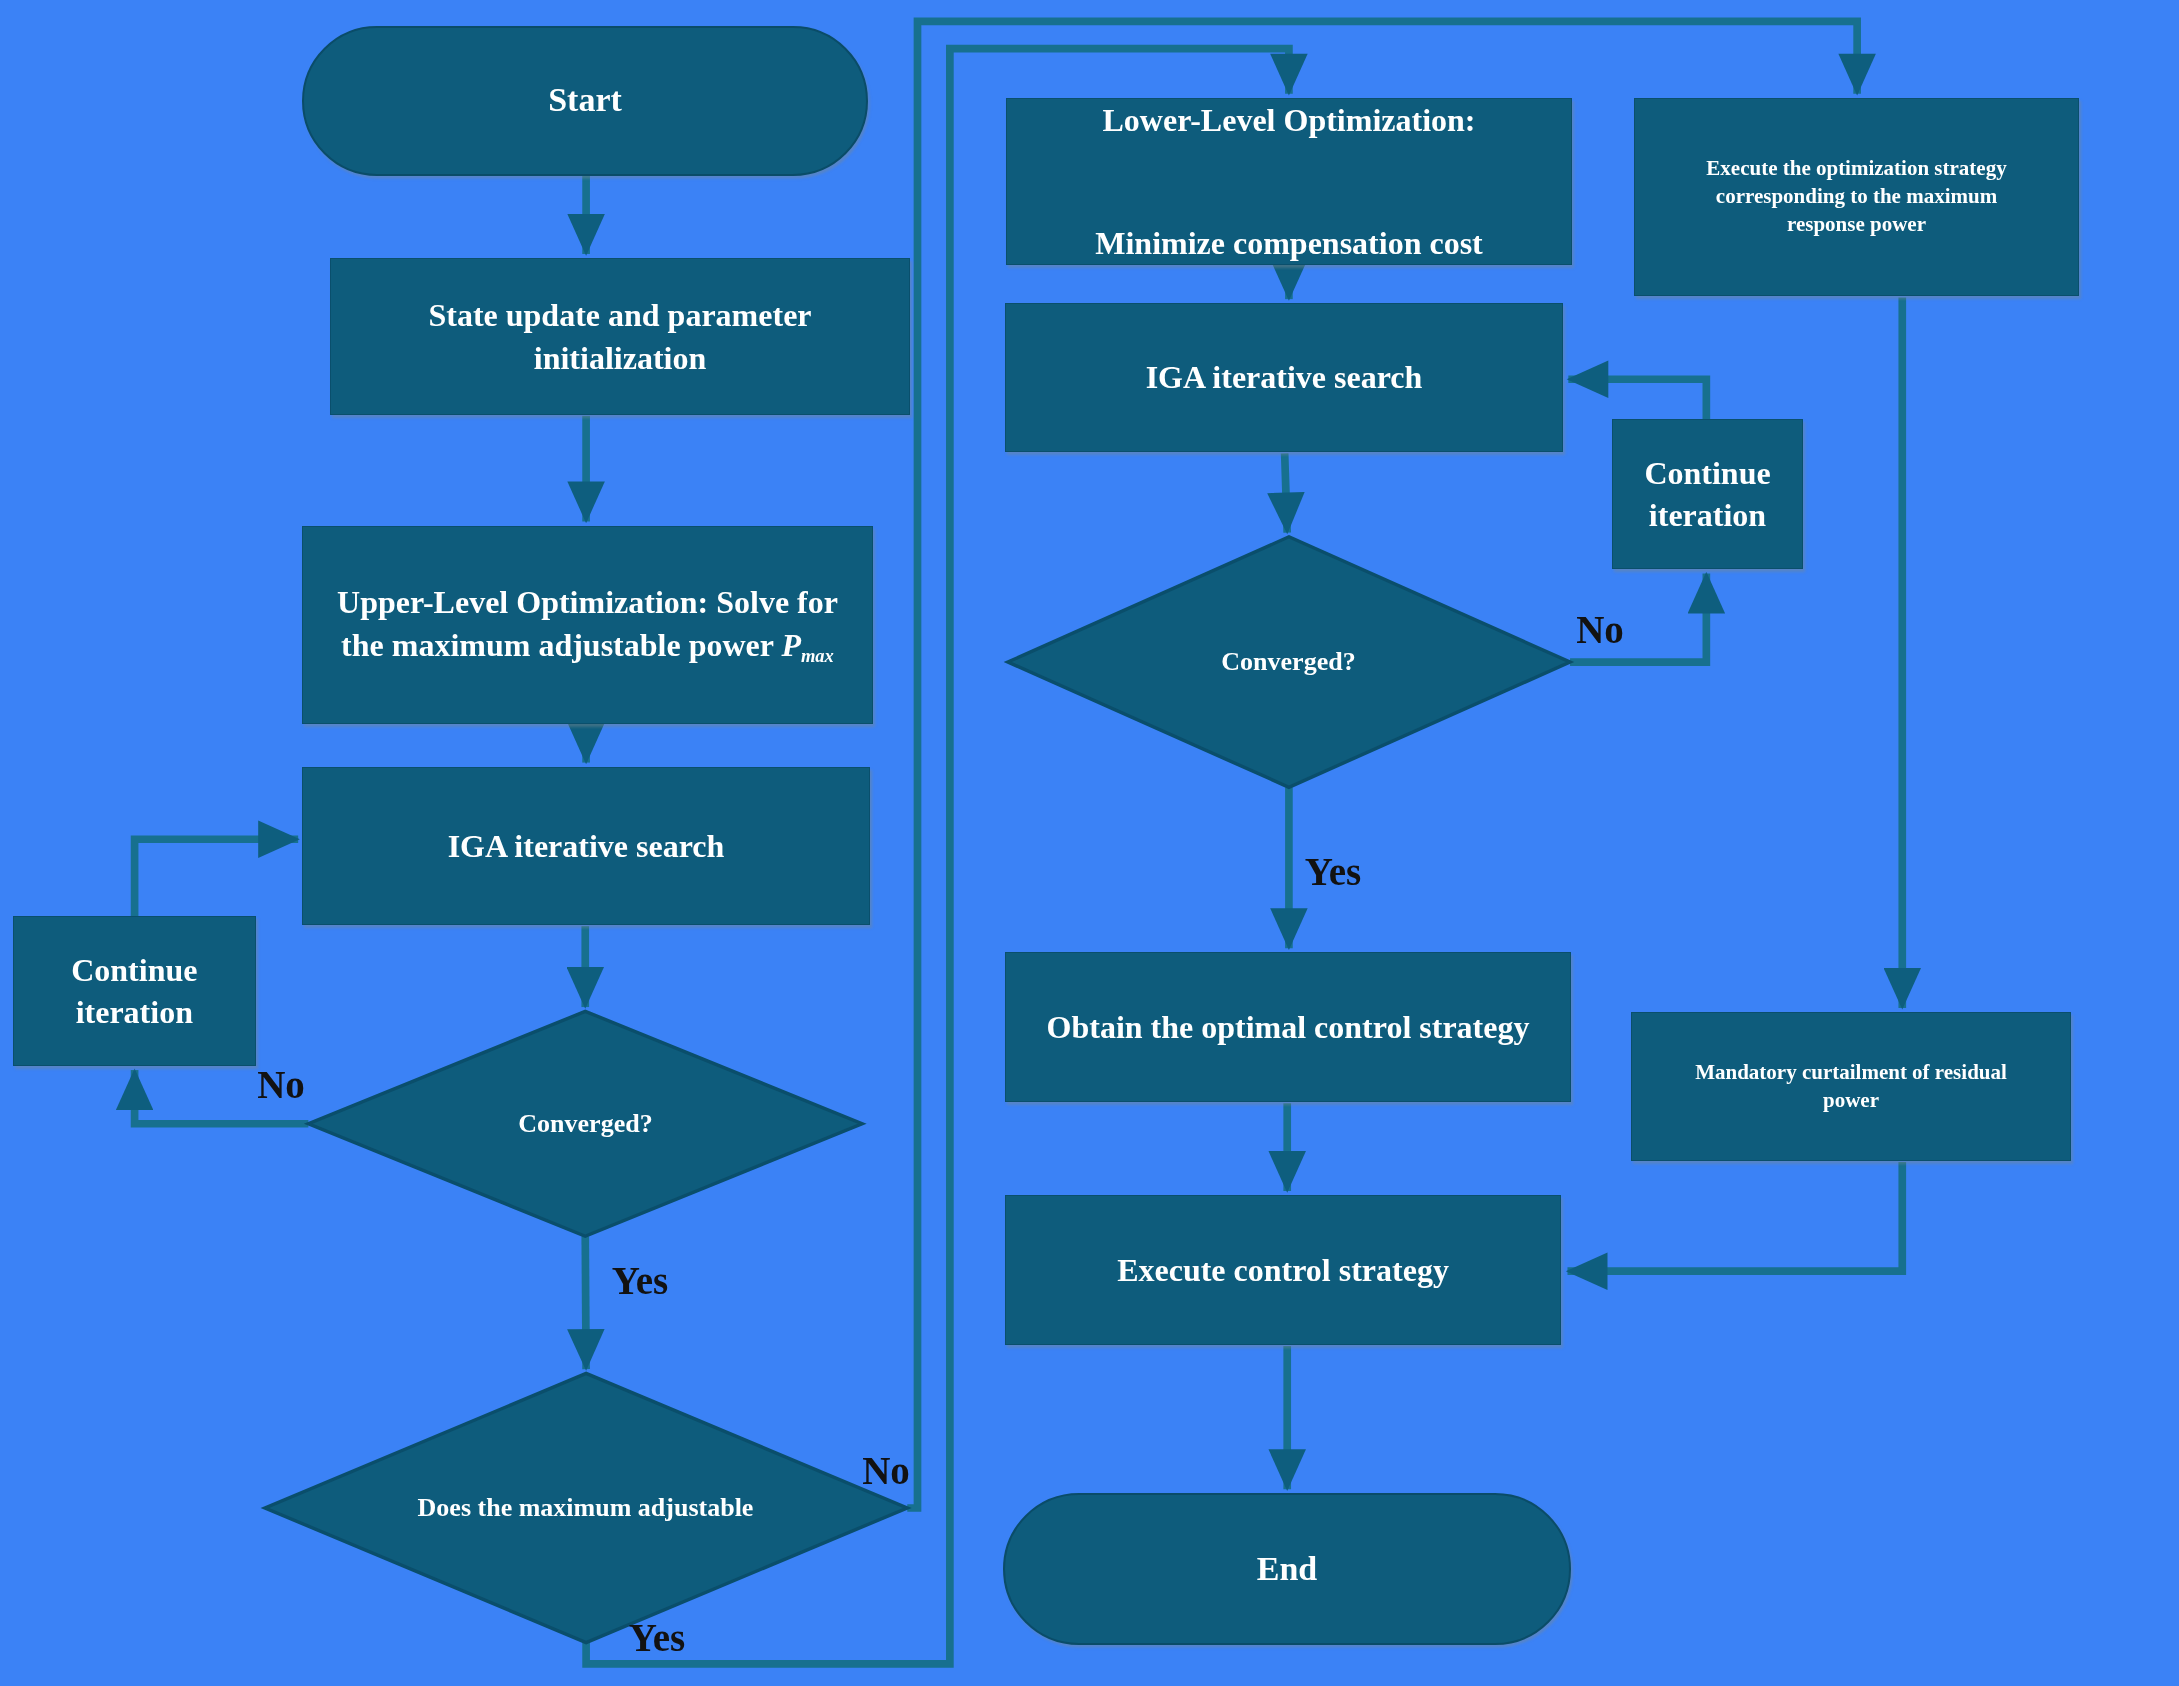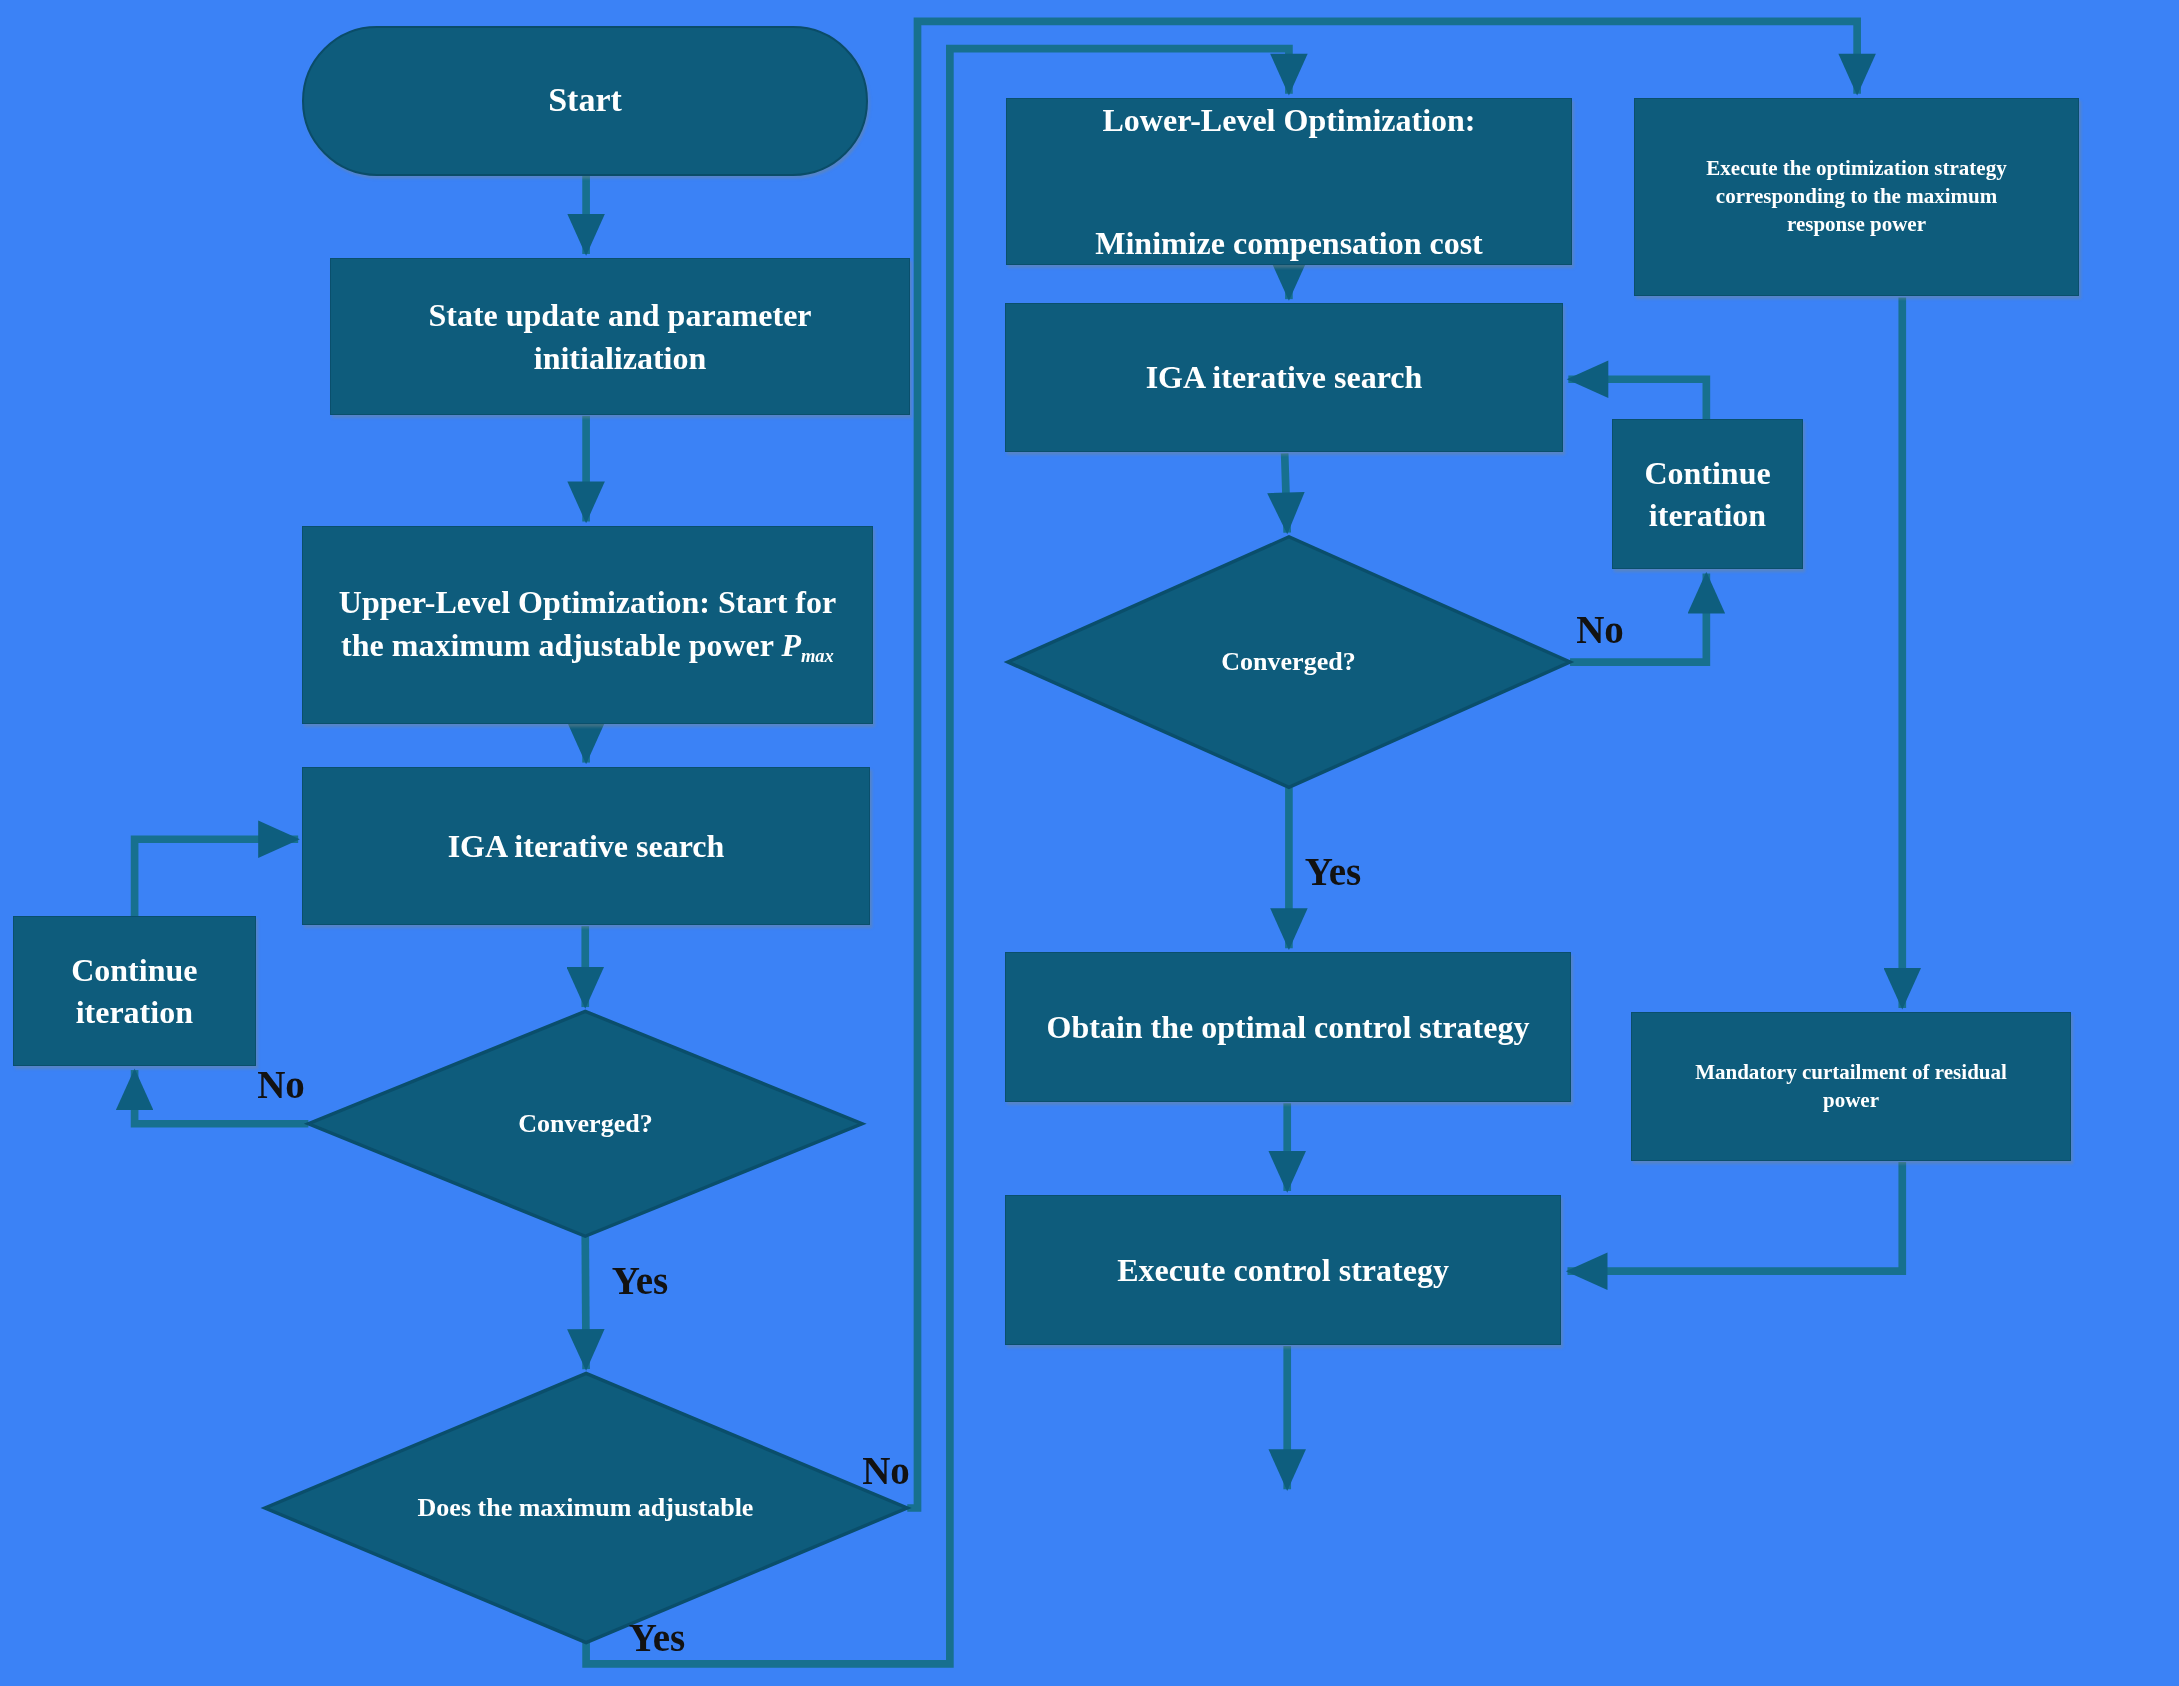--- a/index.html
+++ b/index.html
@@ -83,21 +83,21 @@
   <div class="node pill" style="left:302px;top:25.6px;width:566px;height:150px;">
     <span class="line">Start</span>
   </div>
 
   <div class="node" style="left:302px;top:258px;width:580px;height:157px;margin-left:28px;">
     <span class="line">State update and parameter</span>
     <span class="line">initialization</span>
   </div>
 
   <div class="node" style="left:302px;top:526px;width:571px;height:198px;">
-    <span class="line">Upper-Level Optimization: Start for</span>
+    <span class="line">Upper-Level Optimization: Solve for</span>
     <span class="line"><span>the maximum adjustable power </span><i>P</i><sub class="pm"><i>max</i></sub></span>
   </div>
 
   <div class="node" style="left:302px;top:767px;width:568px;height:158px;">
     <span class="line">IGA iterative search</span>
   </div>
 
   <div class="node" style="left:12.8px;top:916px;width:243px;height:150px;">
     <span class="line">Continue</span>
     <span class="line">iteration</span>
@@ -118,20 +118,23 @@
   </div>
 
   <div class="node" style="left:1005px;top:952px;width:566px;height:150px;">
     <span class="line">Obtain the optimal control strategy</span>
   </div>
 
   <div class="node" style="left:1005px;top:1195px;width:556px;height:150px;">
     <span class="line">Execute control strategy</span>
   </div>
 
+  <div class="node pill" style="left:1003px;top:1493px;width:568px;height:152px;">
+    <span class="line">End</span>
+  </div>
 
   <div class="node small" style="left:1634px;top:98px;width:445px;height:198px;">
     <span class="line">Execute the optimization strategy</span>
     <span class="line">corresponding to the maximum</span>
     <span class="line">response power</span>
   </div>
 
   <div class="node small" style="left:1631px;top:1012px;width:440px;height:149px;">
     <span class="line">Mandatory curtailment of residual</span>
     <span class="line">power</span>

